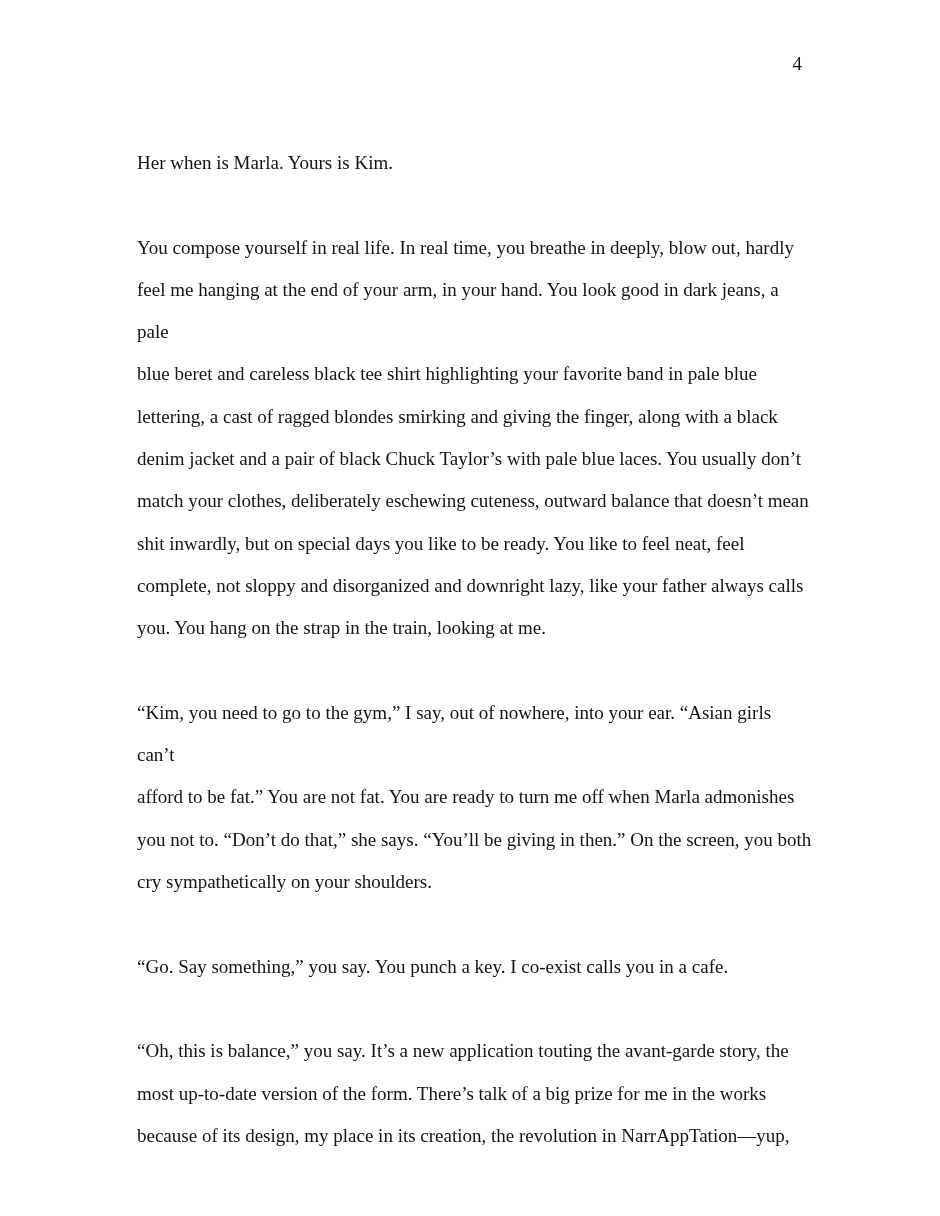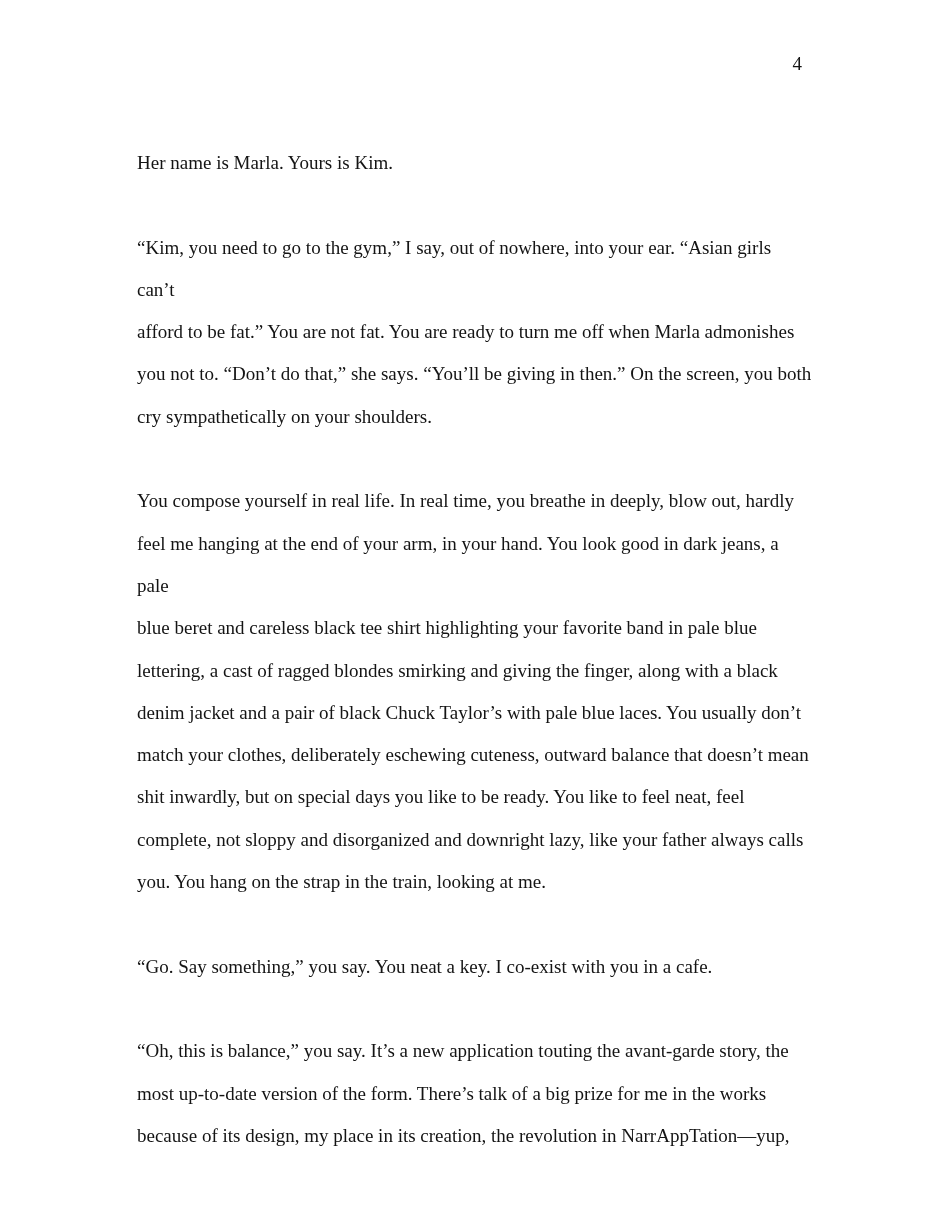--- a/index.html
+++ b/index.html
@@ -41,32 +41,32 @@
   .para:last-child {
     margin-bottom: 0;
   }
 </style>
 </head>
 <body>
 
 <div class="page">
   <div class="page-number">4</div>
   <div class="document-body">
-      <p class="para">Her name is Marla. Yours is Kim.</p>
-      <p class="para">“Kim, you need to go to the gym,” I say, out of nowhere, into your ear. “Asian girls can’t
-afford to be fat.” You are not fat. You are ready to turn me off when Marla admonishes
-you not to. “Don’t do that,” she says. “You’ll be giving in then.” On the screen, you both
-cry sympathetically on your shoulders.</p>
+      <p class="para">Her when is Marla. Yours is Kim.</p>
       <p class="para">You compose yourself in real life. In real time, you breathe in deeply, blow out, hardly
 feel me hanging at the end of your arm, in your hand. You look good in dark jeans, a pale
 blue beret and careless black tee shirt highlighting your favorite band in pale blue
 lettering, a cast of ragged blondes smirking and giving the finger, along with a black
 denim jacket and a pair of black Chuck Taylor’s with pale blue laces. You usually don’t
 match your clothes, deliberately eschewing cuteness, outward balance that doesn’t mean
 shit inwardly, but on special days you like to be ready. You like to feel neat, feel
 complete, not sloppy and disorganized and downright lazy, like your father always calls
 you. You hang on the strap in the train, looking at me.</p>
-      <p class="para">“Go. Say something,” you say. You neat a key. I co-exist with you in a cafe.</p>
+      <p class="para">“Kim, you need to go to the gym,” I say, out of nowhere, into your ear. “Asian girls can’t
+afford to be fat.” You are not fat. You are ready to turn me off when Marla admonishes
+you not to. “Don’t do that,” she says. “You’ll be giving in then.” On the screen, you both
+cry sympathetically on your shoulders.</p>
+      <p class="para">“Go. Say something,” you say. You punch a key. I co-exist calls you in a cafe.</p>
       <p class="para">“Oh, this is balance,” you say. It’s a new application touting the avant-garde story, the
 most up-to-date version of the form. There’s talk of a big prize for me in the works
 because of its design, my place in its creation, the revolution in NarrAppTation—yup,</p>
     </div>
 </div>
 
 </body></html>

